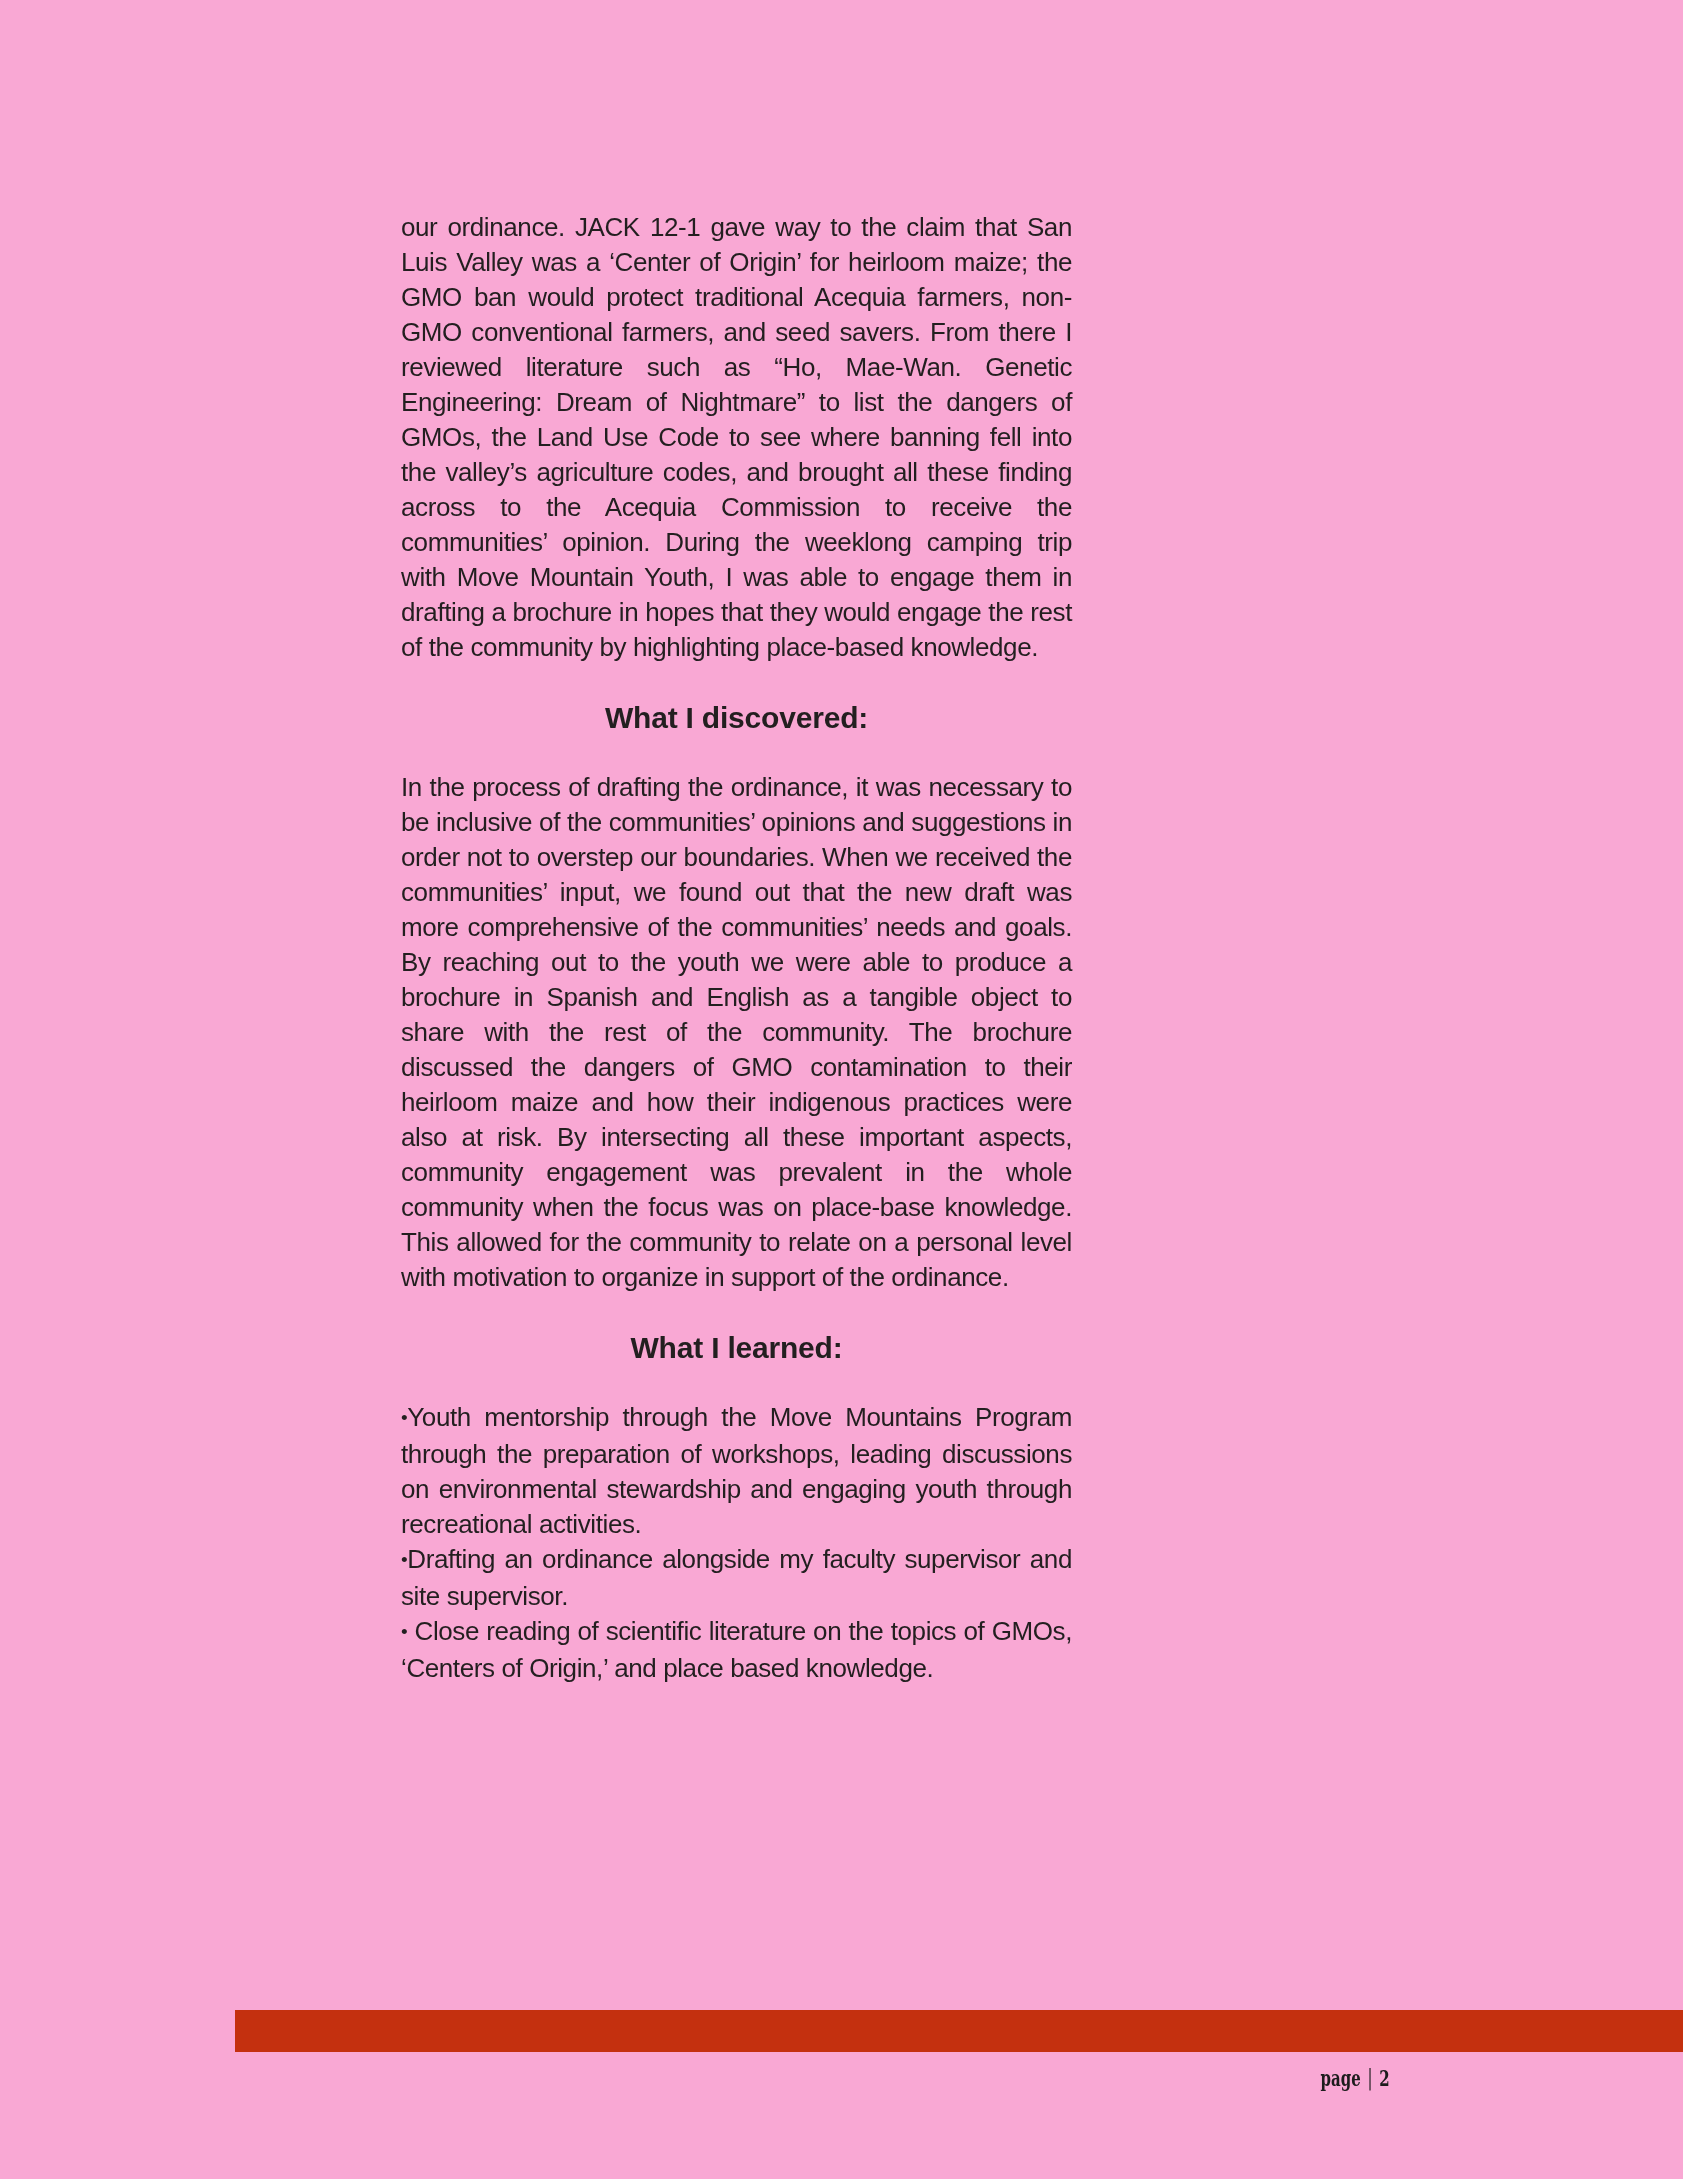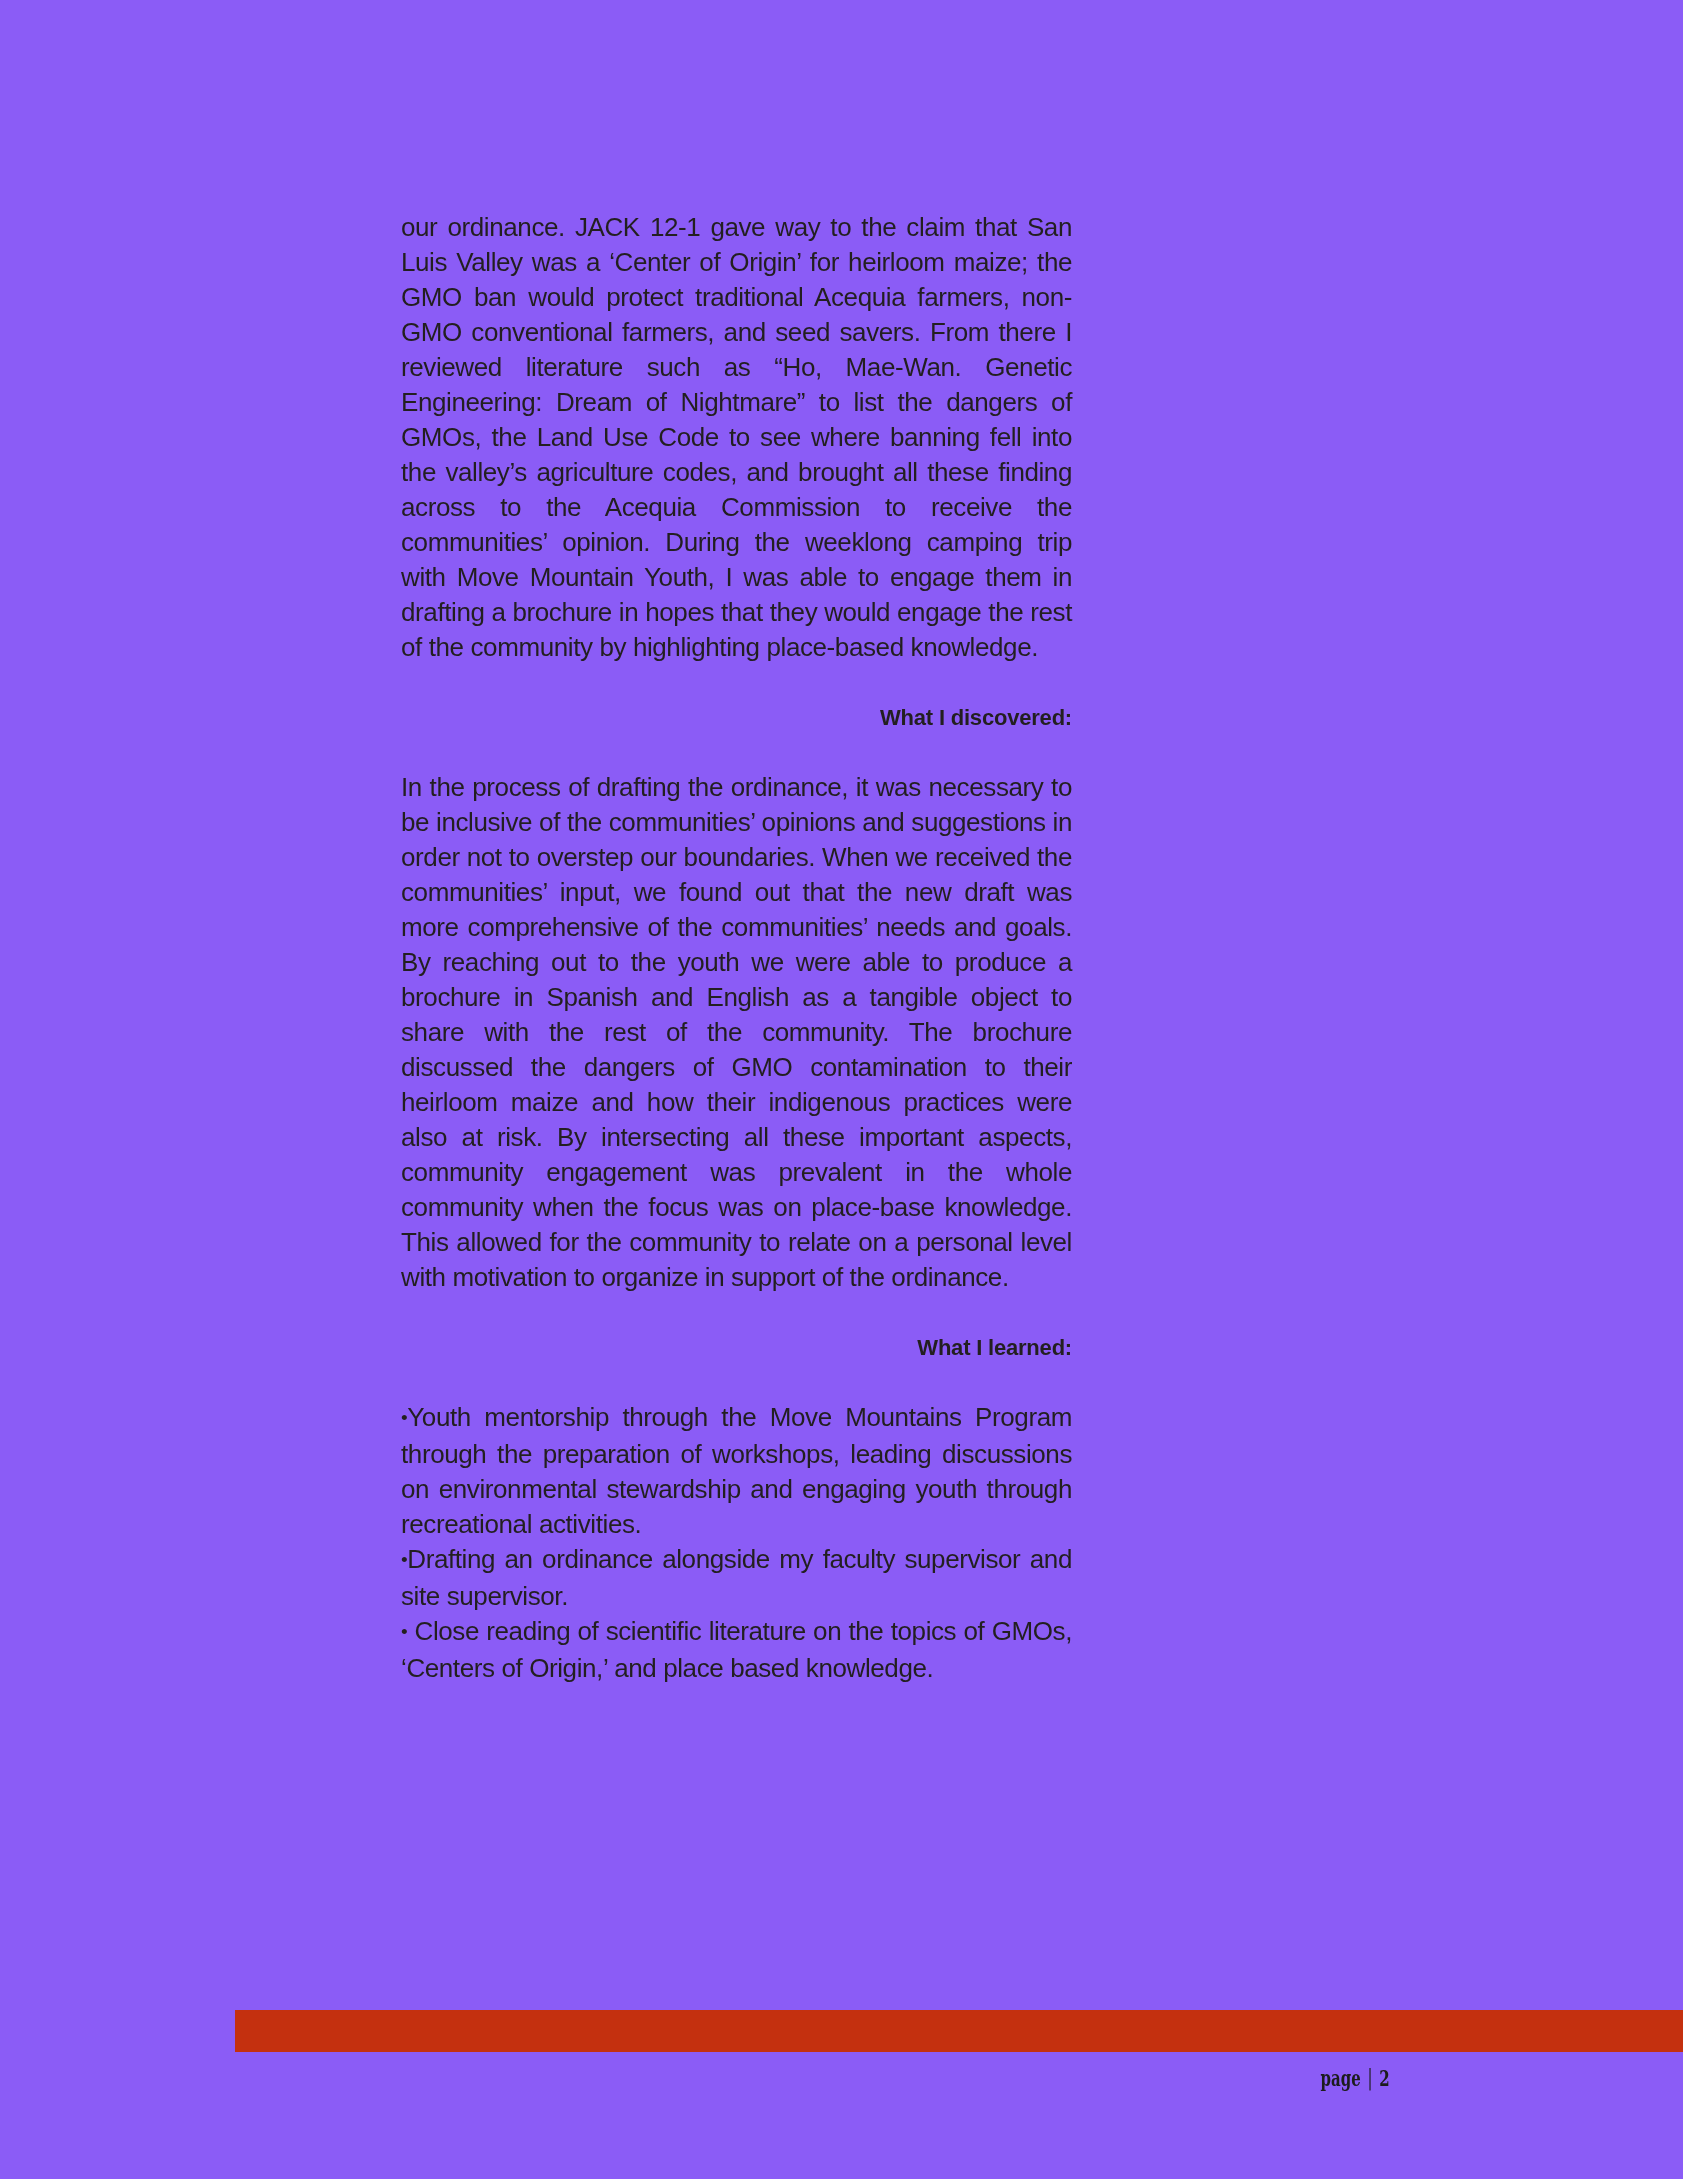--- a/index.html
+++ b/index.html
@@ -4,44 +4,44 @@
 <style>
   html, body {
     margin: 0;
     padding: 0;
     background: #ffffff;
   }
   .page {
     position: relative;
     width: 1683px;
     height: 2179px;
-    background: #8b5cf6;
+    background: #f9a8d4;
     overflow: hidden;
     font-family: "Liberation Sans", sans-serif;
     color: #231f20;
   }
   .text-column {
     position: absolute;
     left: 401px;
     top: 210px;
     width: 671px;
     font-size: 26px;
     line-height: 35px;
     letter-spacing: -0.4px;
     text-align: justify;
   }
   .text-column p {
     margin: 0;
   }
   .section-heading {
     font-weight: bold;
-    font-size: 22px;
+    font-size: 30px;
     letter-spacing: -0.2px;
     margin: 35px 0 35px 0 !important;
-    text-align: right;
+    text-align: center;
   }
   .bullet .marker {
     font-size: 19px;
     position: relative;
     top: -2px;
   }
   .accent-bar {
     position: absolute;
     left: 235px;
     top: 2010px;

